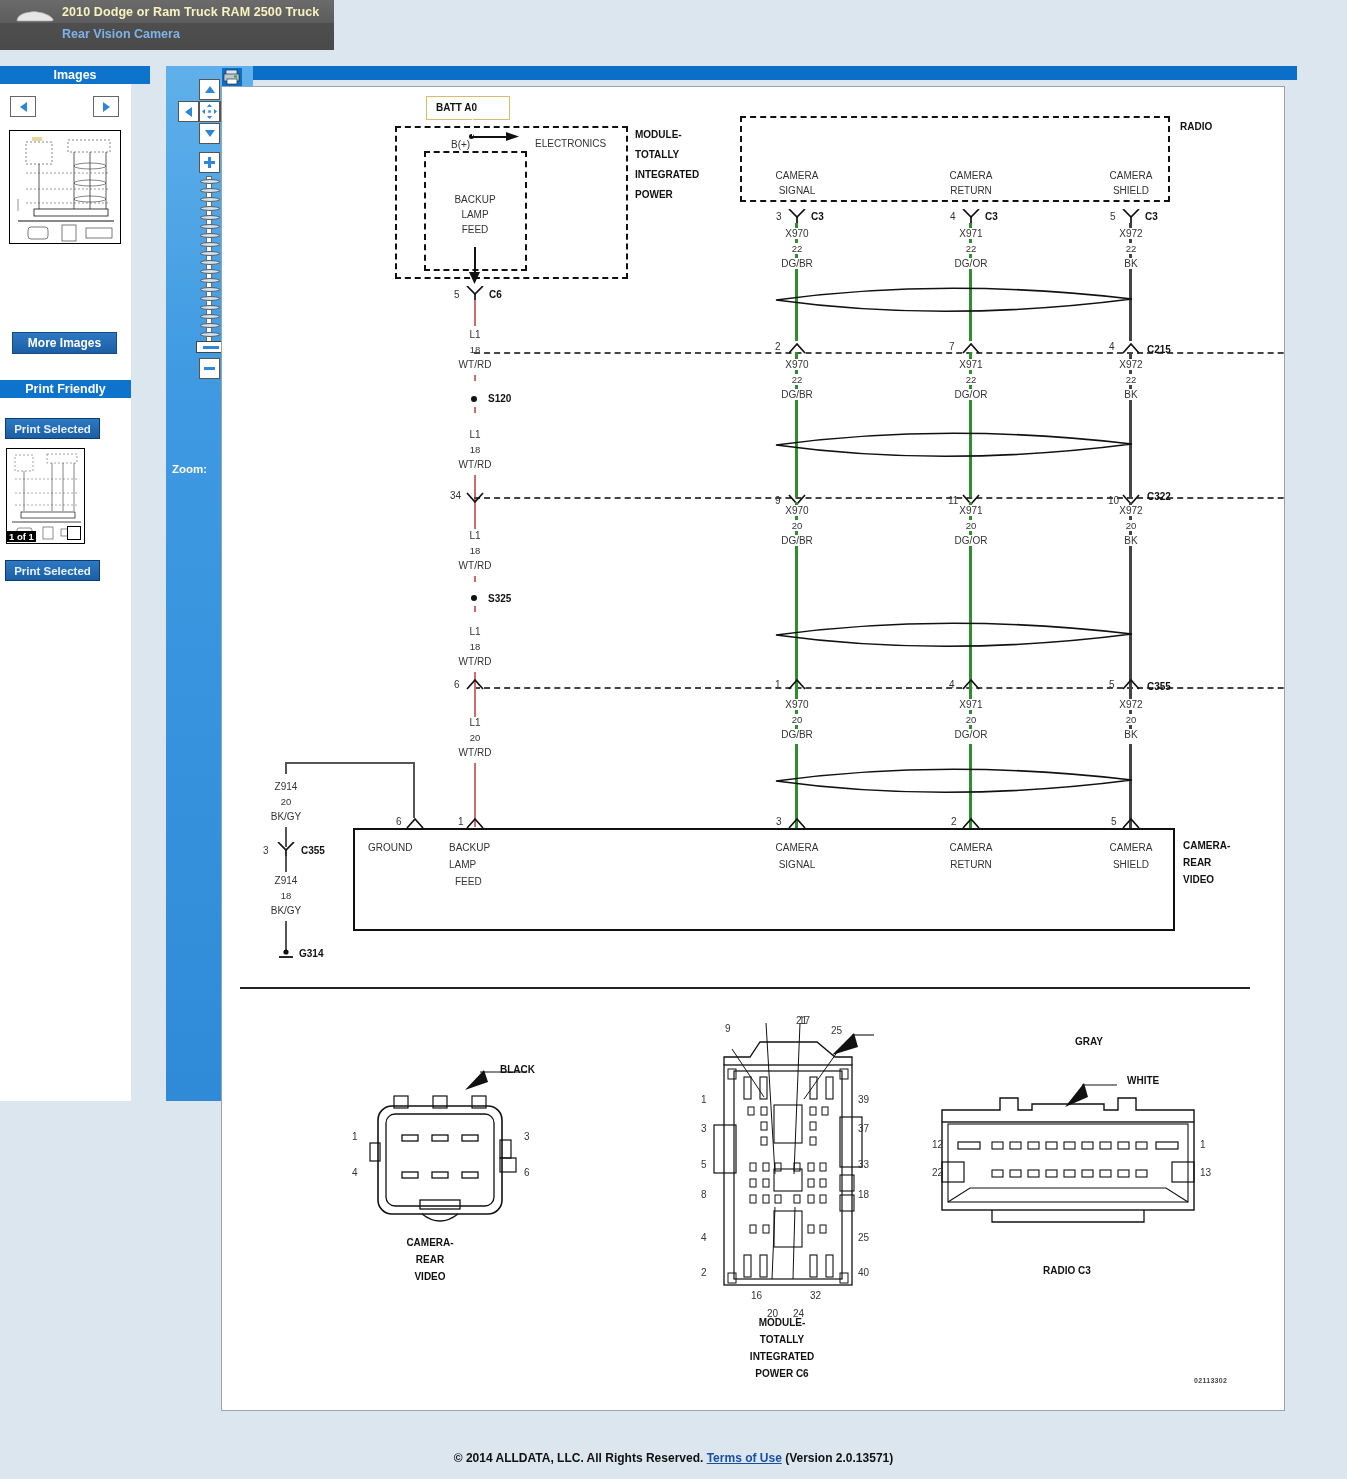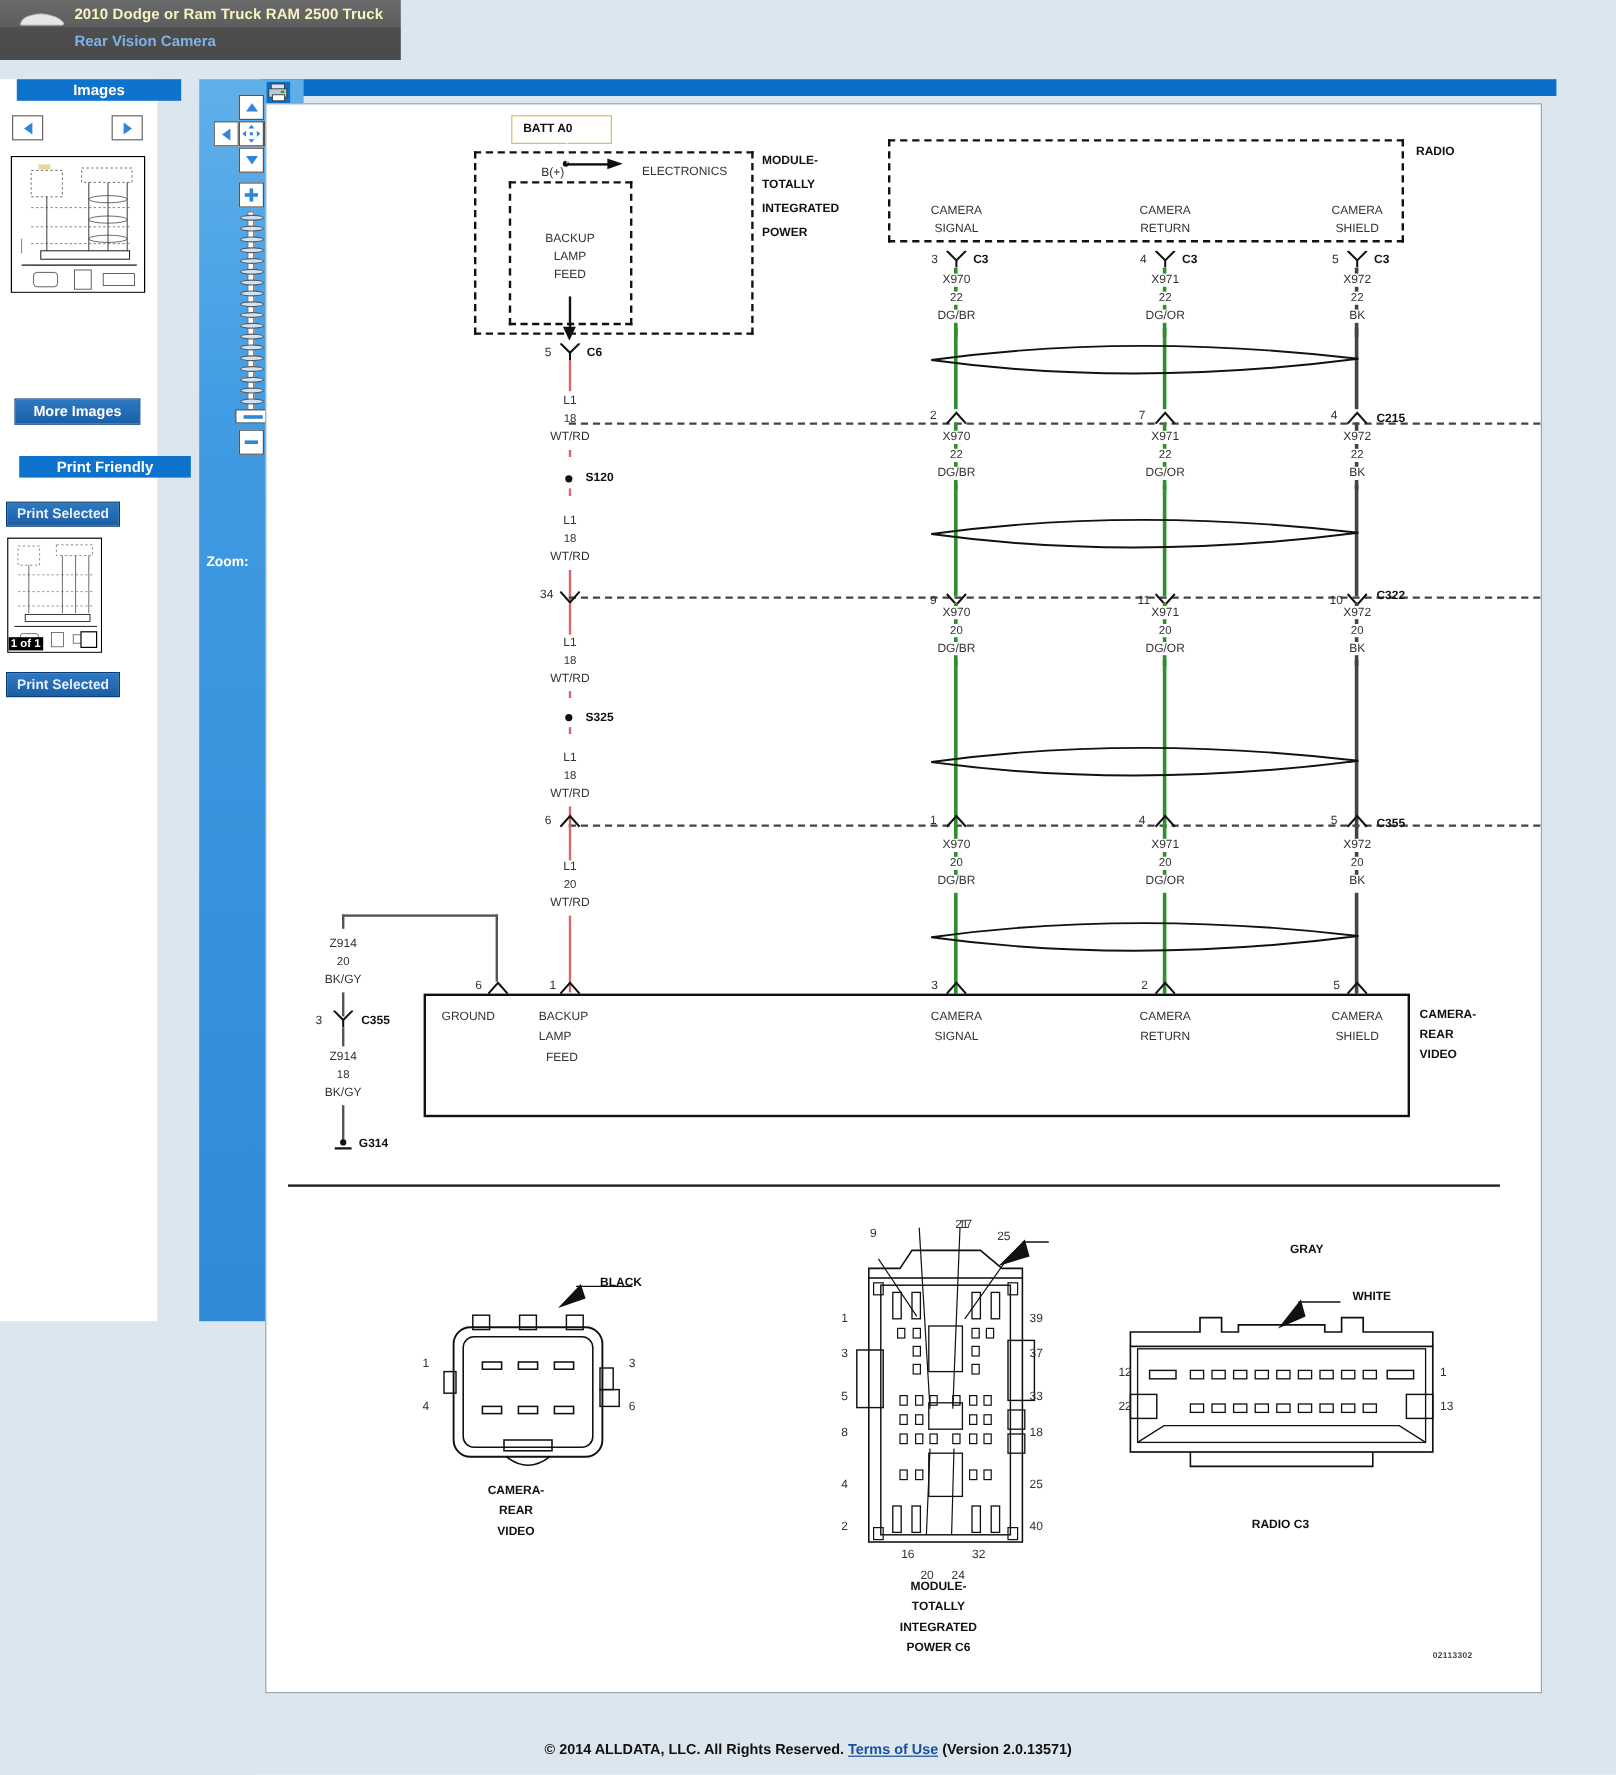--- a/index.html
+++ b/index.html
@@ -36,21 +36,21 @@
 
   
   #sidebar{
     position:absolute; left:0; top:66px; width:131px; height:1035px;
     background:#ffffff;
   }
   .panel-header{
     background:#0d73cc; color:#fff; font-size:12.5px; font-weight:bold;
     text-align:center; height:18px; line-height:18px;
   }
-  #images-header{ position:absolute; left:0; top:0; width:137px;margin-left:14px; }
+  #images-header{ position:absolute; left:0; top:0; width:150px; }
   #nav-arrows{ position:absolute; left:0; top:30px; width:131px; height:24px; }
   .arrow-btn{
     width:26px; height:21px; border:1px solid #666; background:#fff;
     display:flex; align-items:center; justify-content:center; position:absolute;
   }
   #prev-arrow{ left:10px; top:0; }
   #next-arrow{ right:12px; top:0; }
   .arrow-glyph{ width:0;height:0; }
   .arrow-left{ border-top:5px solid transparent;border-bottom:5px solid transparent;border-right:7px solid #2f86d8; }
   .arrow-right{ border-top:5px solid transparent;border-bottom:5px solid transparent;border-left:7px solid #2f86d8; }
@@ -60,21 +60,21 @@
   #thumb-main{
     position:absolute; left:9px; top:64px; width:112px; height:114px;
     border:1px solid #000; background:#fff; overflow:hidden;
   }
   #more-images-btn{
     position:absolute; left:12px; top:266px; width:105px; height:22px;
     background:linear-gradient(to bottom,#2d79c4,#1c5ea4);
     border:1px solid #154a82; color:#fff; font-size:12px; font-weight:bold;
     display:flex; align-items:center; justify-content:center; cursor:pointer;
   }
-  #print-friendly-header{ position:absolute; left:0; top:314px; width:143px;margin-left:16px; }
+  #print-friendly-header{ position:absolute; left:0; top:314px; width:131px; }
   .print-selected-btn{
     position:absolute; left:5px; width:95px; height:21px;
     background:linear-gradient(to bottom,#2d79c4,#1c5ea4);
     border:1px solid #0d3d70; color:#e8f1fb; font-size:11.5px; font-weight:bold;
     display:flex; align-items:center; justify-content:center; cursor:pointer;
   }
   #print-selected-top{ top:352px; }
   #print-selected-bottom{ top:494px; }
   #thumb-print{
     position:absolute; left:6px; top:382px; width:79px; height:96px;

